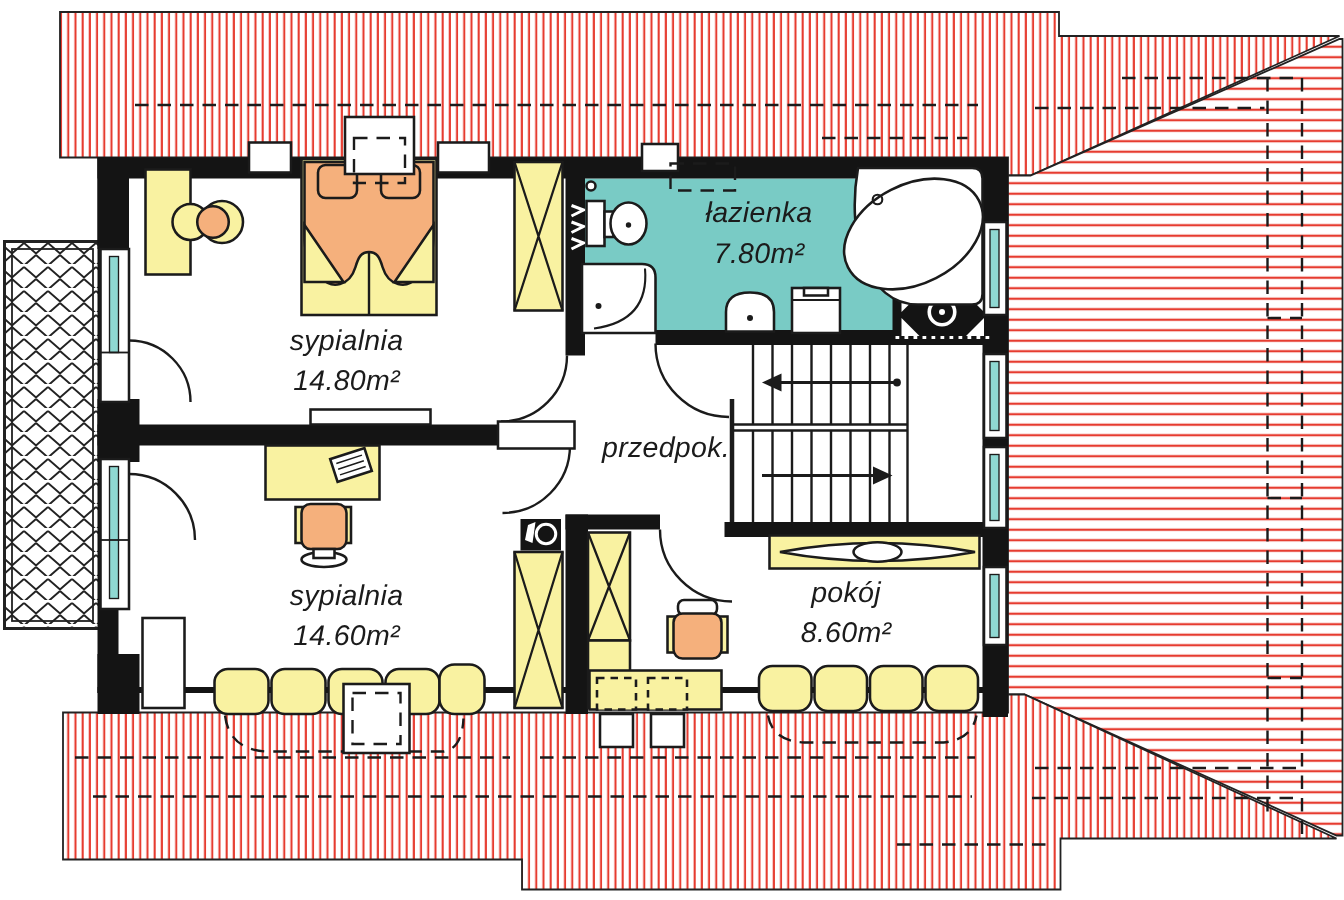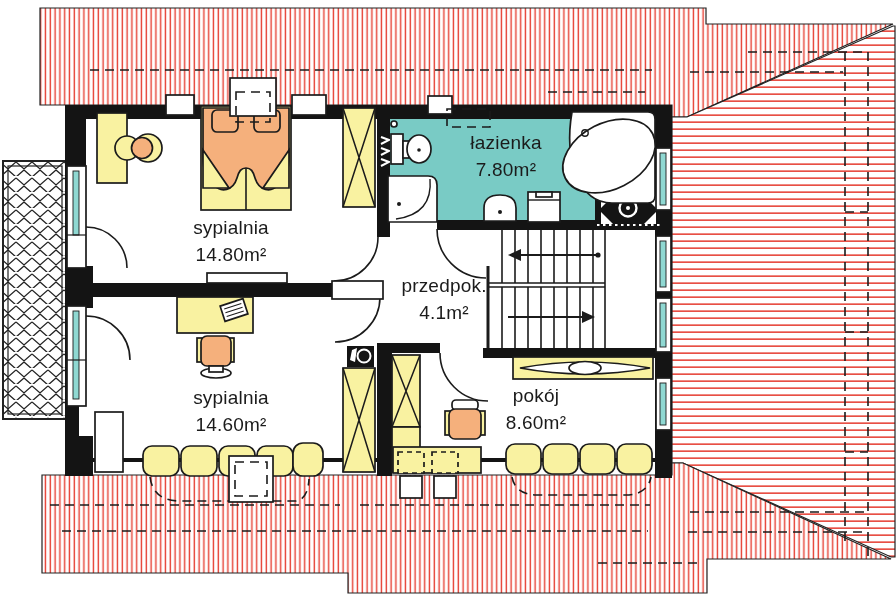--- a/index.html
+++ b/index.html
@@ -4,21 +4,21 @@
 <style>
   :root{
     --roof_red:#e63c30; --wall:#141414; --bath:#79cbc5; --yellow:#f9f2a1;
     --orange:#f5b07c; --glass:#8fd8d2; --ink:#1b1b1b; --paper:#ffffff;
   }
   html,body{margin:0;padding:0;background:#fff;}
   .stage{position:relative;width:896px;height:600px;background:#fff;overflow:hidden;
          font-family:"Liberation Sans", sans-serif;}
   .stage svg{position:absolute;left:0;top:0;}
   .room-label{position:absolute;transform:translate(-50%,-50%);text-align:center;
-              color:var(--ink);font-size:19px;line-height:27px;white-space:nowrap;}
+              color:var(--ink);font-size:19px;line-height:27px;white-space:nowrap;font-style:italic;}
   .room-label .nm{letter-spacing:.2px;}
   .room-label .ar{letter-spacing:.2px;text-align:center;}
   
   .wall{fill:var(--wall);stroke:none;}
   .ln{stroke:var(--ink);fill:none;}
   .furn{fill:var(--yellow);stroke:var(--ink);stroke-width:1.7;}
   .org{fill:var(--orange);stroke:var(--ink);stroke-width:1.7;}
   .wht{fill:#fff;stroke:var(--ink);stroke-width:1.7;}
   .dash{stroke:var(--ink);stroke-width:1.6;fill:none;stroke-dasharray:9 6;}
   .roofline{stroke:#222;stroke-width:1.2;}
@@ -308,23 +308,22 @@
 <div class="room-label" style="left:231px;top:241px;">
   <div class="nm">sypialnia</div>
   <div class="ar">14.80m²</div>
 </div>
 <div class="room-label" style="left:506px;top:156px;">
   <div class="nm">łazienka</div>
   <div class="ar">7.80m²</div>
 </div>
 <div class="room-label" style="left:444px;top:299px;">
   <div class="nm">przedpok.</div>
-  <div class="ar">4.1m²</div>
 </div>
 <div class="room-label" style="left:231px;top:411px;">
   <div class="nm">sypialnia</div>
   <div class="ar">14.60m²</div>
 </div>
-<div class="room-label" style="left:536px;top:409px;">
+<div class="room-label" style="left:564px;top:409px;">
   <div class="nm">pokój</div>
   <div class="ar">8.60m²</div>
 </div>
 
 </div>
 </body></html>

